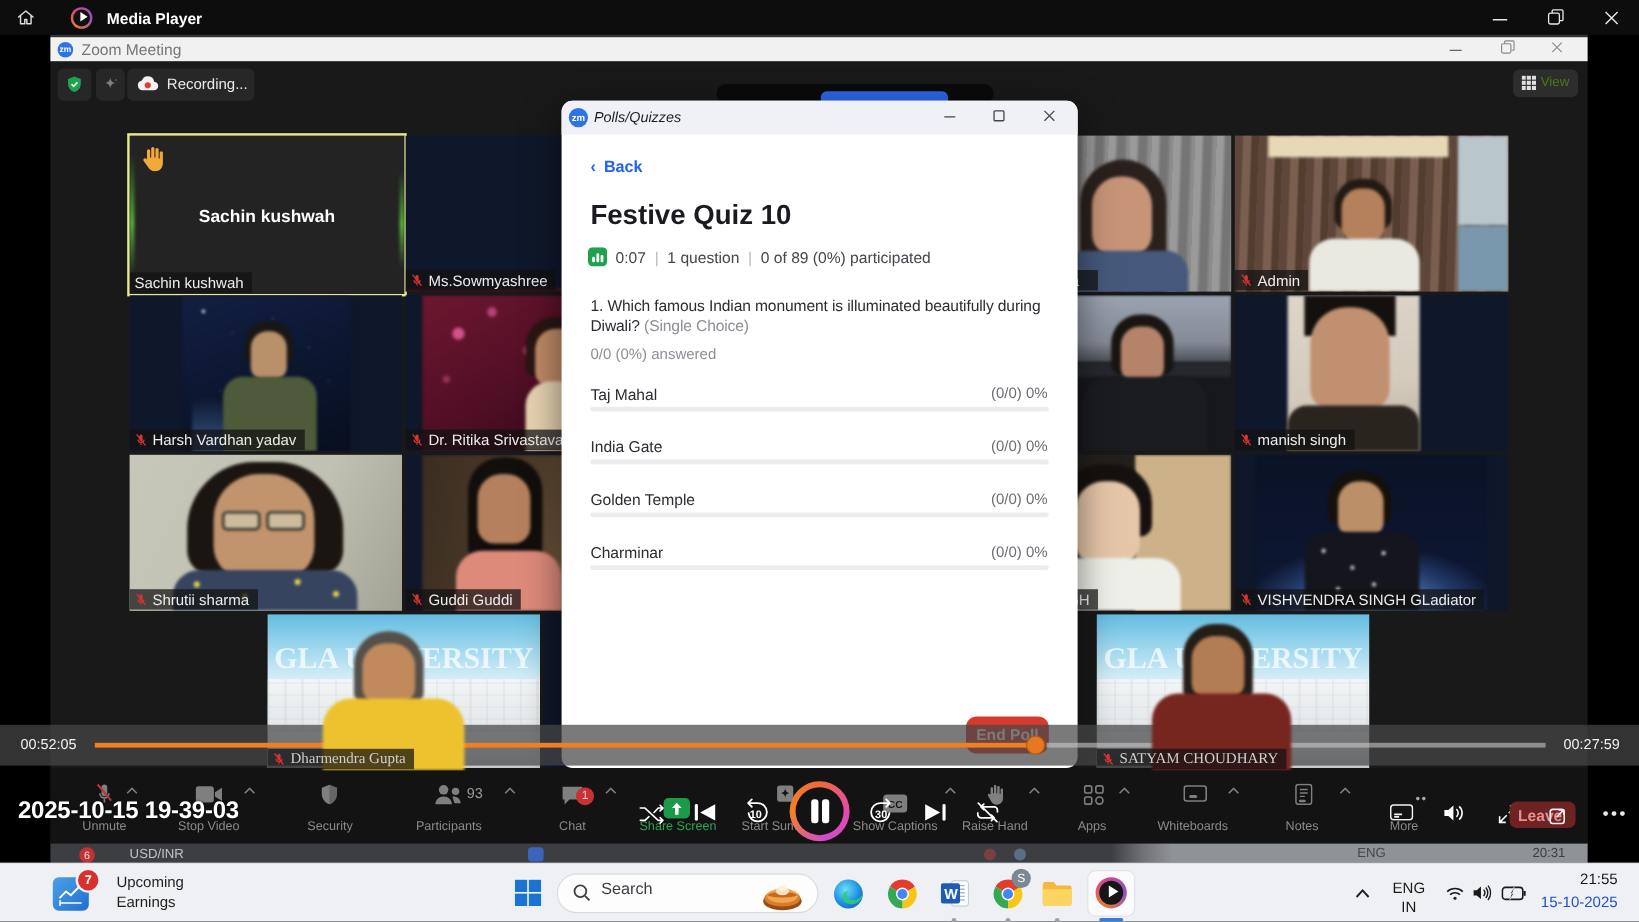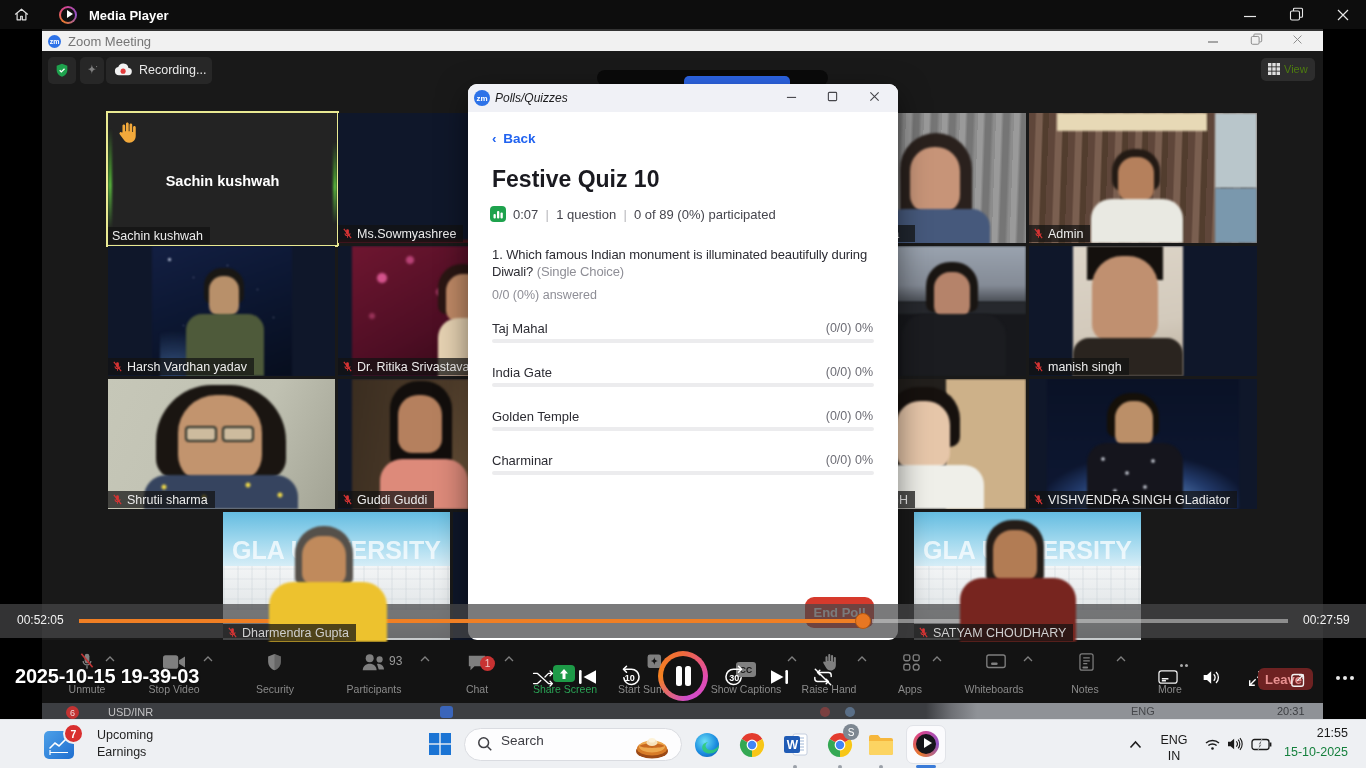--- a/index.html
+++ b/index.html
@@ -2,21 +2,21 @@
 <html><head><meta charset="utf-8">
 <style>
 html,body{margin:0;padding:0;width:1366px;height:768px;overflow:hidden;background:#000;font-family:"Liberation Sans",sans-serif;}
 .a{position:absolute;}
 .lbl{position:absolute;left:0;bottom:1px;height:17px;display:flex;align-items:center;background:rgba(18,18,18,.72);color:#ececec;font-size:12.5px;padding:0 7px 0 4px;white-space:nowrap;}
 .lbl svg{margin-right:4px;}
 .tile{position:absolute;overflow:hidden;background:#0f172a;}
 .tile>div:not(.lbl){filter:blur(1.3px);}
 .cap{position:absolute;color:#8a8a8a;font-size:10.5px;white-space:nowrap;transform:translateX(-50%);}
 .carets{position:absolute;color:#8a8a8a;font-size:9px;}
-.gla{background:linear-gradient(to bottom,#64bce0 0%,#a0d8ee 22%,#ddf0f8 44%,#f4f8fa 60%,#e8ebec 80%,#c2c6c8 100%);}
+.gla{background:linear-gradient(to bottom,#64bce0 0%,#a0d8ee 22%,#ddf0f8 44%,#f4f8fa 60%,#e8ebec 80%,#c2c6c8 100%);font-family:Liberation Serif, serif;}
 .gla:before{content:"GLA UNIVERSITY";position:absolute;z-index:0;left:0;top:24px;width:100%;text-align:center;font-size:25px;font-weight:700;color:rgba(255,255,255,.72);white-space:nowrap;overflow:hidden;}
 .gla:after{content:"";position:absolute;z-index:0;left:0;top:54px;width:100%;height:44px;background:repeating-linear-gradient(90deg,rgba(190,200,207,.2) 0 2px,rgba(0,0,0,0) 2px 14px),repeating-linear-gradient(0deg,rgba(190,200,207,.15) 0 2px,rgba(0,0,0,0) 2px 10px),linear-gradient(to bottom,#f3f5f6,#e2e6e8);}
 .gla>div{z-index:1;}
 </style></head>
 <body>
 
 <div class="a" id="mpbar" style="left:0;top:0;width:1366px;height:29px;background:#0d0d0d;">
   <svg class="a" style="left:13px;top:6px" width="17" height="17" viewBox="0 0 24 24" fill="none" stroke="#ddd" stroke-width="1.7" stroke-linejoin="round" stroke-linecap="round">
       <path d="M3.5 11.6 12 4.5l8.5 7.1M5.8 10v9.5h5v-5h2.4v5h5V10"></path>
     </svg>
@@ -550,14 +550,14 @@
   <svg class="a" style="left:1227px;top:17px" width="16" height="14" viewBox="0 0 18 16" fill="#1a1a1a">
       <path d="M1 5.5h3L8 2v12L4 10.5H1z"></path>
       <path d="M10.5 5a4.5 4.5 0 0 1 0 6M12.6 3a7.5 7.5 0 0 1 0 10M14.7 1.2a10.5 10.5 0 0 1 0 13.6" fill="none" stroke="#1a1a1a" stroke-width="1.3"></path>
     </svg>
   <svg class="a" style="left:1251px;top:18px" width="21" height="13" viewBox="0 0 21 13" fill="none" stroke="#1a1a1a" stroke-width="1.3">
       <rect x="1" y="1.5" width="17" height="10" rx="2.5"></rect>
       <path d="M19.5 4.5v4" stroke-width="1.8"></path>
       <path d="M11 1 7.5 6.5h3L7 12" fill="#1a1a1a" stroke="#eef0f3" stroke-width=".7"></path>
     </svg>
   <div class="a" style="left:1286px;top:6px;width:62px;text-align:right;color:#1a1a1a;font-size:12.5px;">21:55</div>
-  <div class="a" style="left:1270px;top:25px;width:78px;text-align:right;color:#15803d;font-size:12.5px;">15-10-2025</div>
+  <div class="a" style="left:1270px;top:25px;width:78px;text-align:right;color:#1d4ed8;font-size:12.5px;">15-10-2025</div>
 </div>
 
 </body></html>

